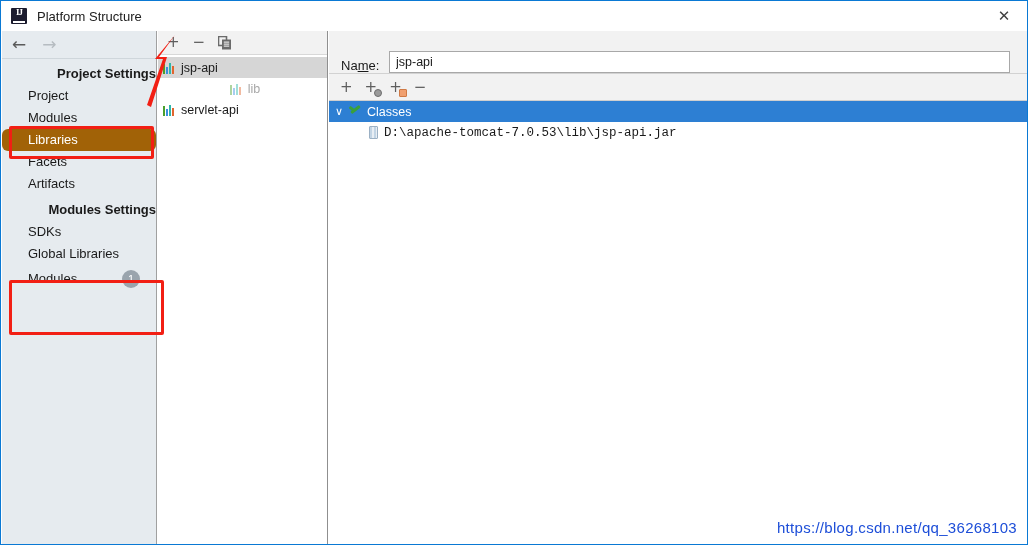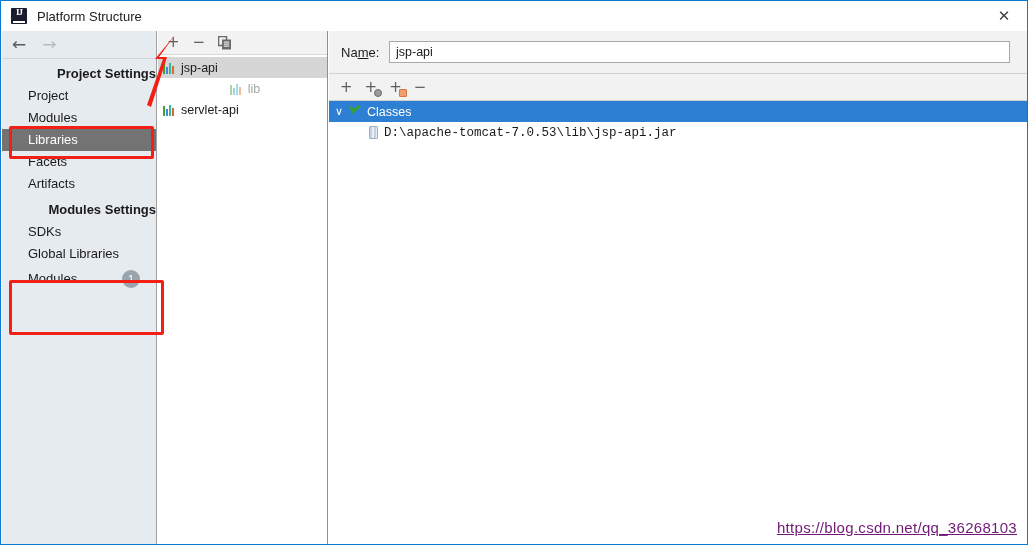--- a/index.html
+++ b/index.html
@@ -89,22 +89,23 @@
   .nav-item {
     font-size: 13px;
     color: #1a1a1a;
     padding: 3px 0 3px 26px;
     height: 22px;
     line-height: 16px;
     position: relative;
     white-space: nowrap;
   }
   .nav-item.selected {
-    background: #737373;
+    background: #a16207;
     color: #ffffff;
+    border-radius: 6px;
   }
   .nav-item.problems {
     padding-top: 6px;
     height: 28px;
   }
   .badge {
     position: absolute;
     right: 16px; top: 5px;
     width: 18px; height: 18px;
     border-radius: 50%;
@@ -161,21 +162,21 @@
 
   
   .rightpanel {
     position: absolute; left: 328px; top: 30px;
     width: 698px; height: 513px;
     background: #ffffff;
   }
   .name-bar {
     height: 43px;
     background: #f2f2f2;
-    display: flex; align-items: center;
+    display: flex; align-items: flex-end;
     padding: 0 17px 0 12px;
     border-bottom: 1px solid #d2d2d2;
   }
   .name-label {
     font-size: 13px;
     color: #1a1a1a;
     width: 48px;
   }
   .name-label u { text-decoration: underline; }
   .name-input {
@@ -269,24 +270,23 @@
     pointer-events: none;
   }
   #redbox-libraries { left: 8px; top: 125px; width: 145px; height: 33px; }
   #redbox-problems  { left: 8px; top: 279px; width: 155px; height: 55px; }
   .arrow-svg { position: absolute; left: 138px; top: 30px; pointer-events: none; }
 
   .watermark {
     position: absolute;
     right: 10px; bottom: 8px;
     font-size: 15px;
-    color: #701a75;
+    color: #1d4ed8;
     font-family: "Liberation Sans", sans-serif;
     letter-spacing: .3px;
-    text-decoration: underline;
   }
 </style>
 </head>
 <body>
 
 <div id="app">
 
   <div class="titlebar">
     <div class="ij-logo">
       <span>IJ</span>

